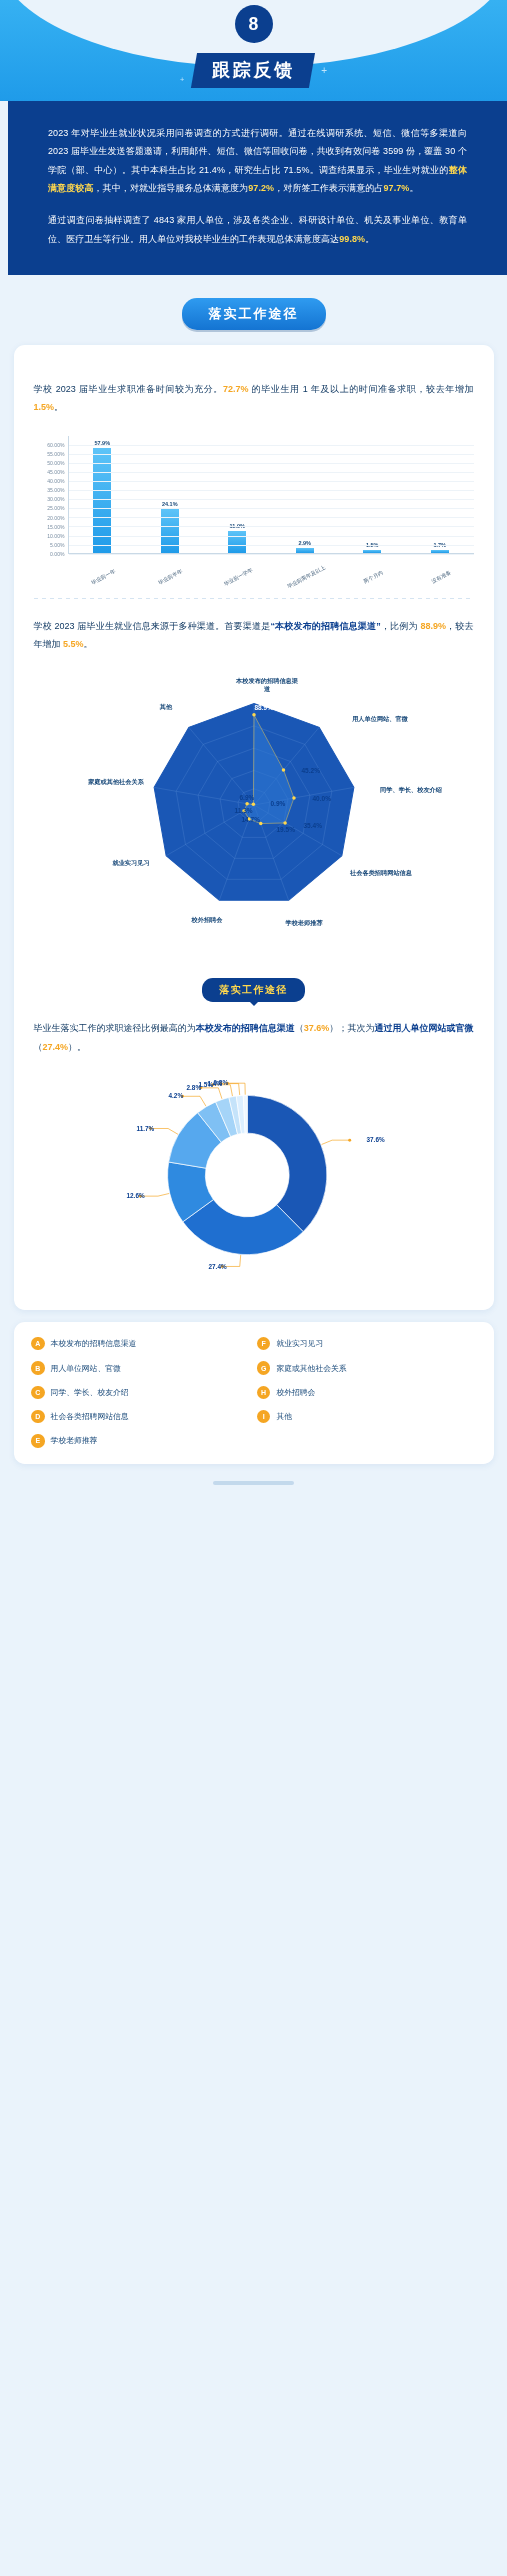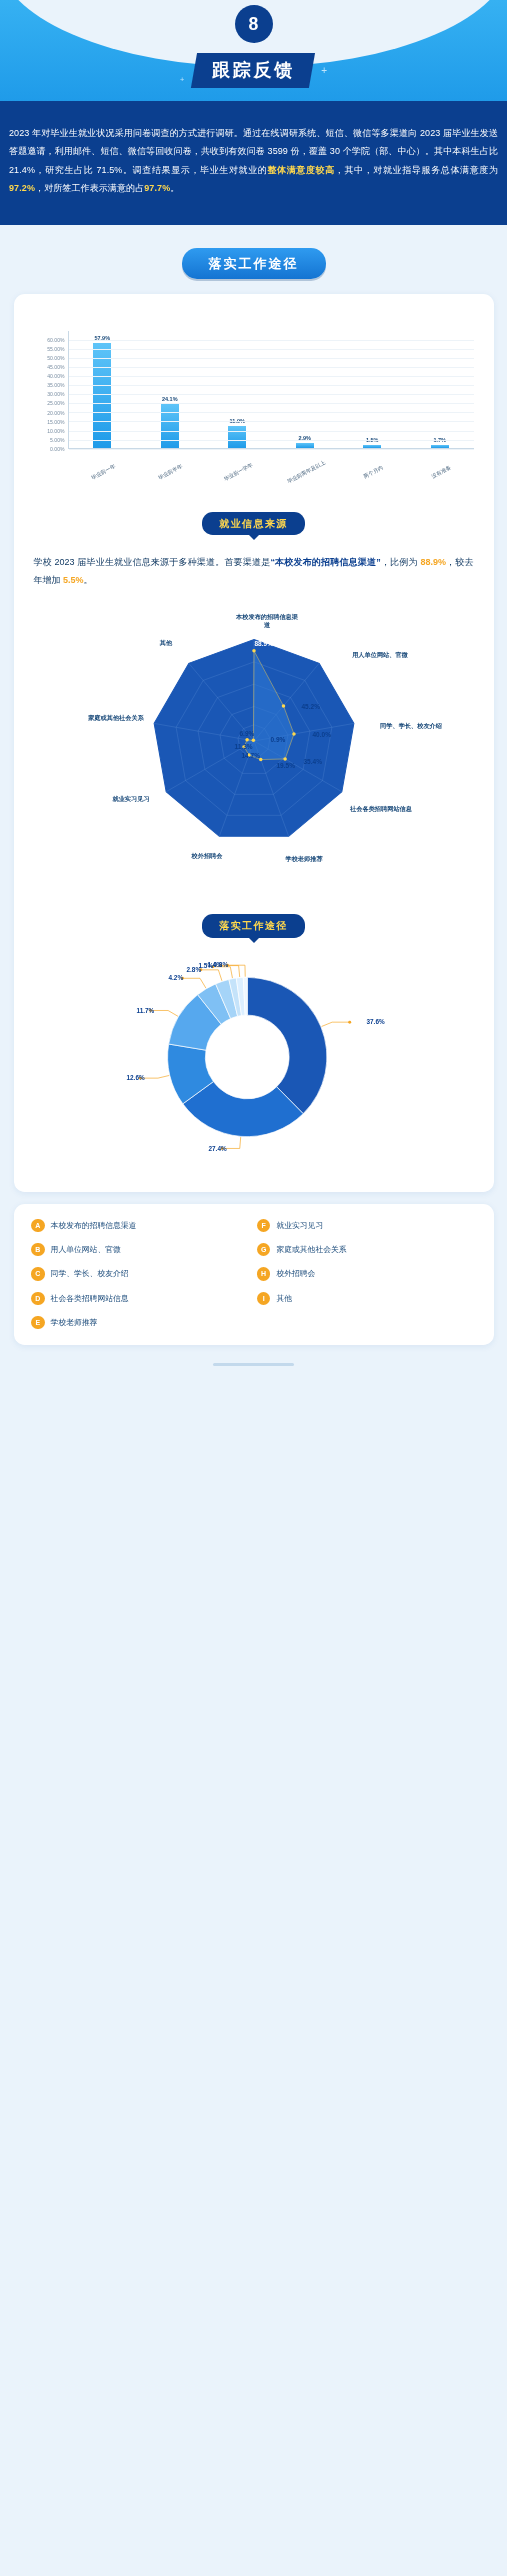--- a/index.html
+++ b/index.html
@@ -52,22 +52,23 @@
     padding:4.7px 17.6px 6px;
     transform:skewX(-10deg);
   }
   .header-title span { display:inline-block; transform:skewX(10deg); }
   .plus { color:#bfe4fb; font-size:10px; }
   .plus.small { font-size:7.4px; align-self:flex-end; margin-bottom:4px;}
 
   
   .intro {
     background:#0b3f8f;
-    padding:23px 9px 27px;
+    padding:23px 40px 27px;
     color:#fff;
+    margin-left:8px;
   }
   .intro p {
     font-size:9px;
     line-height:2.05;
     text-align:justify;
     letter-spacing:0.1px;
   }
   .intro p + p { margin-top:13.5px; }
   .hl { color:#ffd84d; font-weight:bold; }
 
@@ -248,27 +249,33 @@
     <span class="plus small">+</span>
     <div class="header-title"><span>跟踪反馈</span></div>
     <span class="plus">+</span>
   </div>
 </div>
 
 <div class="intro">
   <p>
     <span>2023 年对毕业生就业状况采用问卷调查的方式进行调研。通过在线调研系统、短信、微信等多渠道向 2023 届毕业生发送答题邀请，利用邮件、短信、微信等回收问卷，共收到有效问卷 3599 份，覆盖 30 个学院（部、中心）。其中本科生占比 21.4%，研究生占比 71.5%。调查结果显示，毕业生对就业的</span><span class="hl">整体满意度较高</span><span>，其中，对就业指导服务总体满意度为</span><span class="hl">97.2%</span><span>，对所签工作表示满意的占</span><span class="hl">97.7%</span><span>。</span>
   </p>
+  <p>
+    <span>通过调查问卷抽样调查了 4843 家用人单位，涉及各类企业、科研设计单位、机关及事业单位、教育单位、医疗卫生等行业。用人单位对我校毕业生的工作表现总体满意度高达</span><span class="hl">99.8%</span><span>。</span>
+  </p>
 </div>
 
 <div class="section-pill-wrap">
   <div class="section-pill">落实工作途径</div>
 </div>
 
 <div class="card">
+  <div class="card-text">
+    <span>学校 2023 届毕业生求职准备时间较为充分。</span><span class="o">72.7%</span><span> 的毕业生用 1 年及以上的时间准备求职，较去年增加 </span><span class="o">1.5%</span><span>。</span>
+  </div>
 
   <div class="bar-chart">
     <div class="bc-plot">
 
       <div class="bc-bars" id="bc-bars">
           <div class="bc-bar-col">
             <div class="bc-val">57.9%</div>
             <div class="bc-bar" style="height: 105px;"></div>
           </div>
           <div class="bc-bar-col">
@@ -326,23 +333,20 @@
         <div class="bc-xlabel">毕业前半年</div>
         <div class="bc-xlabel">毕业前一学年</div>
         <div class="bc-xlabel">毕业前两年及以上</div>
         <div class="bc-xlabel">两个月内</div>
         <div class="bc-xlabel">没有准备</div>
       </div>
   </div>
 
   <div class="divider"></div>
 
-  <div class="sub-pill-wrap" style="margin-top:17.6px">
-    <div class="sub-pill">就业信息来源</div>
-  </div>
   <div class="card-text">
     <span>学校 2023 届毕业生就业信息来源于多种渠道。首要渠道是</span><span class="b">“本校发布的招聘信息渠道”</span><span>，比例为 </span><span class="o">88.9%</span><span>，较去年增加 </span><span class="o">5.5%</span><span>。</span>
   </div>
 
   <div class="radar-wrap" id="radar-wrap">
     <svg class="radar-svg" id="radar-svg" width="284" height="284" viewBox="0 0 420 420">
         <polygon points="210.0,60.0 306.4,95.1 357.7,184.0 339.9,285.0 261.3,351.0 158.7,351.0 80.1,285.0 62.3,184.0 113.6,95.1" fill="#1a57b5" stroke="#1a57b5" stroke-width="1.5" opacity="1"></polygon>
         <polygon points="210.0,93.0 285.2,120.4 325.2,189.7 311.3,268.5 250.0,319.9 170.0,319.9 108.7,268.5 94.8,189.7 134.8,120.4" fill="none" stroke="#5b8fd6" stroke-width="0.8" opacity="0.55"></polygon>
         <polygon points="210.0,126.0 264.0,145.7 292.7,195.4 282.7,252.0 238.7,288.9 181.3,288.9 137.3,252.0 127.3,195.4 156.0,145.7" fill="none" stroke="#5b8fd6" stroke-width="0.8" opacity="0.55"></polygon>
         <polygon points="210.0,159.0 242.8,170.9 260.2,201.1 254.2,235.5 227.4,257.9 192.6,257.9 165.8,235.5 159.8,201.1 177.2,170.9" fill="none" stroke="#5b8fd6" stroke-width="0.8" opacity="0.55"></polygon>
@@ -385,20 +389,23 @@
       <div class="radar-val dark" style="left: 221px; top: 144px;">11.3%</div>
       <div class="radar-val dark" style="left: 226px; top: 131px;">6.9%</div>
       <div class="radar-val dark" style="left: 257px; top: 137px;">0.9%</div>
     </div>
 
   <div class="divider"></div>
 
   <div class="sub-pill-wrap" style="margin-top:6px">
     <div class="sub-pill">落实工作途径</div>
   </div>
+  <div class="card-text">
+    <span>毕业生落实工作的求职途径比例最高的为</span><span class="b">本校发布的招聘信息渠道</span><span>（</span><span class="o">37.6%</span><span>）；其次为</span><span class="b">通过用人单位网站或官微</span><span>（</span><span class="o">27.4%</span><span>）。</span>
+  </div>
 
   <div class="donut-wrap" id="donut-wrap">
     <svg class="donut-svg" id="donut-svg" width="352" height="216" viewBox="0 0 520 320">
         <path d="M250.00 42.00 A118 118 0 0 1 332.91 243.96 L293.56 204.12 A62 62 0 0 0 250.00 98.00 Z" fill="#1a57b5" stroke="#ffffff" stroke-width="1"></path>
         <path d="M332.91 243.96 A118 118 0 0 1 154.54 229.36 L199.84 196.44 A62 62 0 0 0 293.56 204.12 Z" fill="#1f6fd0" stroke="#ffffff" stroke-width="1"></path>
         <path d="M154.54 229.36 A118 118 0 0 1 133.57 140.81 L188.83 149.92 A62 62 0 0 0 199.84 196.44 Z" fill="#2f8ae0" stroke="#ffffff" stroke-width="1"></path>
         <path d="M133.57 140.81 A118 118 0 0 1 176.51 67.68 L211.39 111.49 A62 62 0 0 0 188.83 149.92 Z" fill="#56a8ee" stroke="#ffffff" stroke-width="1"></path>
         <path d="M176.51 67.68 A118 118 0 0 1 203.14 51.70 L225.38 103.10 A62 62 0 0 0 211.39 111.49 Z" fill="#7fc0f4" stroke="#ffffff" stroke-width="1"></path>
         <path d="M203.14 51.70 A118 118 0 0 1 222.81 45.17 L235.72 99.67 A62 62 0 0 0 225.38 103.10 Z" fill="#a5d4f8" stroke="#ffffff" stroke-width="1"></path>
         <path d="M222.81 45.17 A118 118 0 0 1 233.74 43.13 L241.46 98.59 A62 62 0 0 0 235.72 99.67 Z" fill="#c5e3fa" stroke="#ffffff" stroke-width="1"></path>

